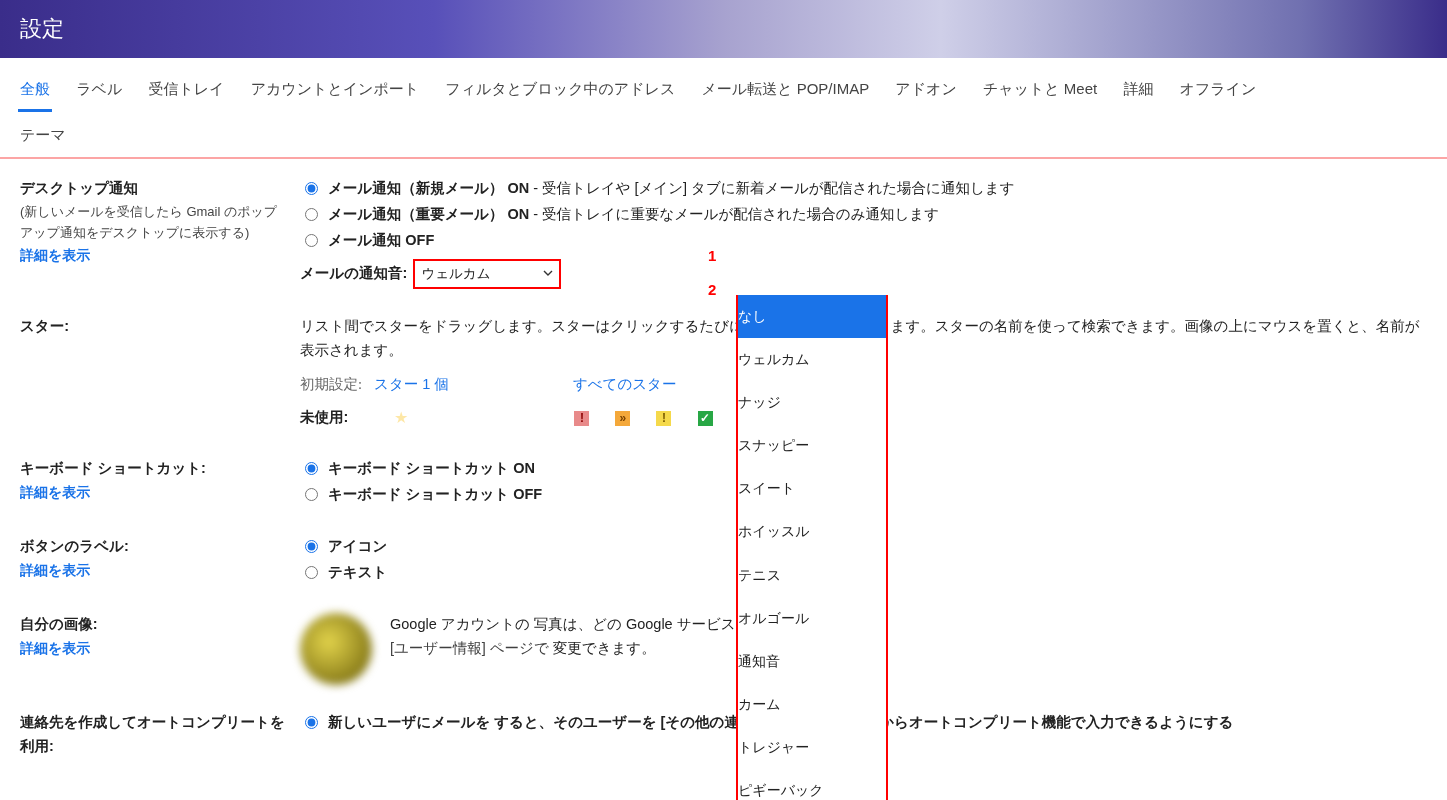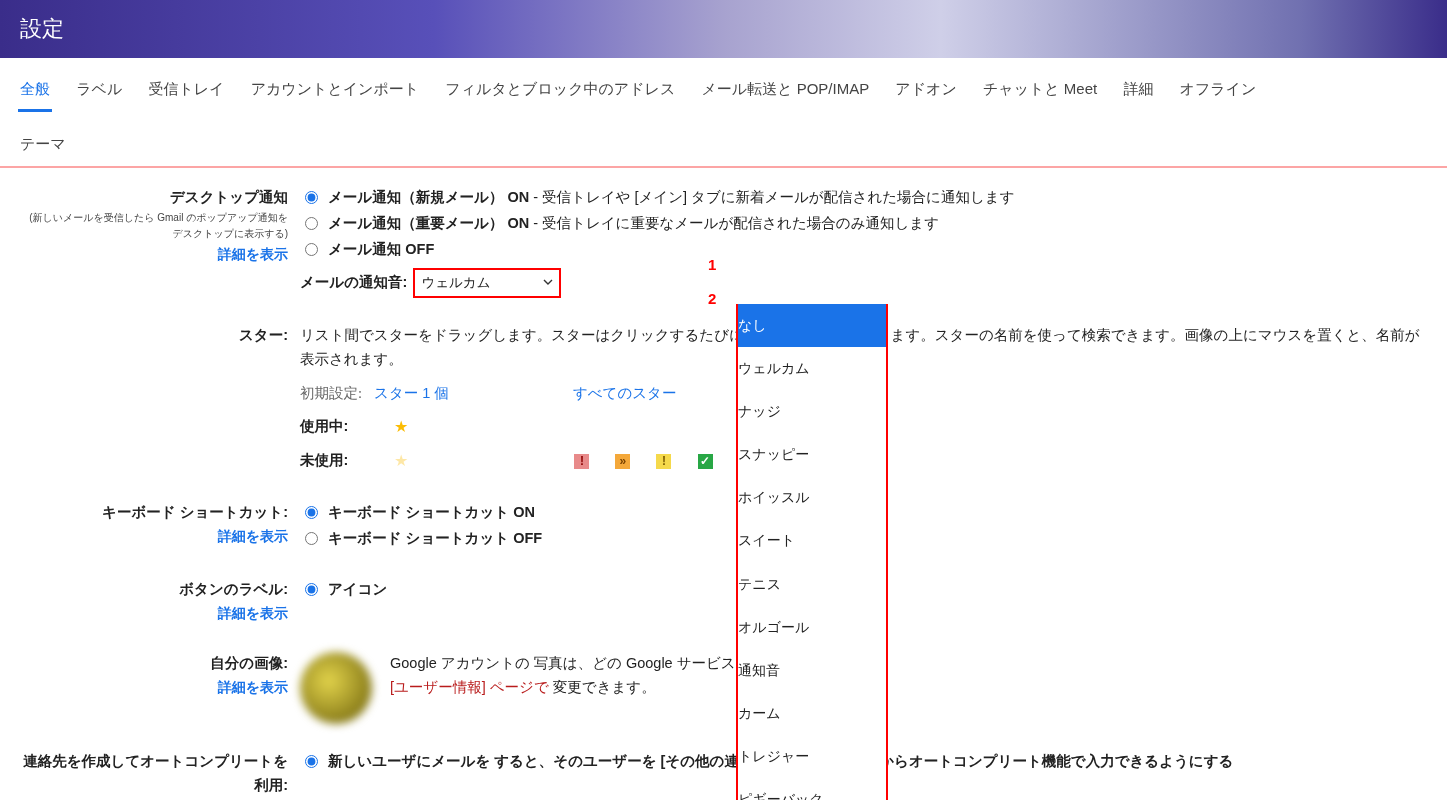--- a/index.html
+++ b/index.html
@@ -29,41 +29,40 @@
     margin-right: 18px;
     padding: 10px 2px;
     color: #444;
     cursor: pointer;
   }
   .tabs .tab.active {
     color: #1a73e8;
     border-bottom: 3px solid #1a73e8;
     font-weight: 500;
   }
-  .tabs-row2 .tab { padding-top: 23px; padding-bottom: 12px; }
+  .tabs-row2 .tab { padding-top: 14px; padding-bottom: 12px; }
   .content {
     padding: 18px 20px 40px 20px;
     font-size: 14.5px;
     line-height: 1.65;
     position: relative;
   }
   .section {
     display: flex;
     margin-bottom: 26px;
   }
   .section-label {
     width: 280px;
     flex-shrink: 0;
     font-weight: bold;
     padding-right: 12px;
-    text-align: right;
   }
   .section-label .sub {
     font-weight: normal;
-    font-size: 10px;
+    font-size: 13px;
     color: #444;
   }
   .section-label a.learn {
     color: #1a73e8;
     font-weight: bold;
     font-size: 14px;
     text-decoration: none;
   }
   .section-body {
     flex: 1;
@@ -205,22 +204,22 @@
         </span>
 
         <span class="annot" style="left:408px; top:67px;">1</span>
         <span class="annot" style="left:408px; top:101px;">2</span>
 
         <div class="dropdown" style="left:436px; top:118px;">
           <div class="dd-item hl">なし</div>
           <div class="dd-item">ウェルカム</div>
           <div class="dd-item">ナッジ</div>
           <div class="dd-item">スナッピー</div>
+          <div class="dd-item">スイート</div>
           <div class="dd-item">ホイッスル</div>
-          <div class="dd-item">スイート</div>
           <div class="dd-item">テニス</div>
           <div class="dd-item">オルゴール</div>
           <div class="dd-item">通知音</div>
           <div class="dd-item">カーム</div>
           <div class="dd-item">トレジャー</div>
           <div class="dd-item">ピギーバック</div>
 
         </div>
       </div>
     </div>
@@ -229,24 +228,20 @@
   <div class="section">
     <div class="section-label">
       <span>スター:</span>
     </div>
     <div class="section-body stars-body">
       <div>リスト間でスターをドラッグします。スターはクリックするたびに下記の順で切り替わります。スターの名前を使って検索できます。画像の上にマウスを置くと、名前が表示されます。</div>
       <div style="margin-top:10px;">
         <span class="muted" style="margin-right:8px;">初期設定:</span>
         <a href="#" class="link">スター 1 個</a>
         <a href="#" class="link" style="margin-left:80px;">すべてのスター</a>
-      </div>
-      <div style="margin-top:8px;">
-        <span class="row-label">使用中:</span>
-        <span class="star" style="color:#fbbc04;">★</span>
       </div>
       <div style="margin-top:8px;">
         <span class="row-label">未使用:</span>
         <span class="star" style="color:#fbbc04;opacity:.35;">★</span>
         <span class="sq" style="background:#e88a8a;color:#8b0000;margin-left:160px;">!</span>
         <span class="sq" style="background:#f4a83a;color:#7a4200;">»</span>
         <span class="sq" style="background:#f5d94b;color:#7a5b00;">!</span>
         <span class="sq" style="background:#28a745;color:#fff;">✓</span>
         <span class="sq" style="background:#4e8ef0;color:#fff;">i</span>
         <span class="sq" style="background:#b679e8;color:#fff;">?</span>
@@ -274,38 +269,42 @@
   <div class="section">
     <div class="section-label">
       <div>ボタンのラベル:</div>
       <a href="#" class="learn">詳細を表示</a>
     </div>
     <div class="section-body">
       <div class="opt-line">
         <input type="radio" name="bl" checked="" style="">
         <b>アイコン</b>
       </div>
+      <div class="opt-line">
+        <input type="radio" name="bl" style="">
+        <b>テキスト</b>
+      </div>
     </div>
   </div>
 
   <div class="section">
     <div class="section-label">
       <div>自分の画像:</div>
       <a href="#" class="learn">詳細を表示</a>
     </div>
     <div class="section-body">
       <div class="pic-row">
         <div class="avatar"></div>
         <div>
           <div>
             <span>Google アカウントの</span>
             <span>写真は、どの Google サービスでも表示されます。</span>
           </div>
           <div>
-            <span style="color:#b91c1c;margin-top:14px;">[ユーザー情報] ページで</span>
+            <span style="color:#404040;margin-top:14px;">[ユーザー情報] ページで</span>
             <span>変更できます。</span>
           </div>
         </div>
       </div>
     </div>
   </div>
 
   <div class="section" style="margin-bottom:12px;">
     <div class="section-label">
       <span>連絡先を作成してオートコンプリートを利用:</span>

